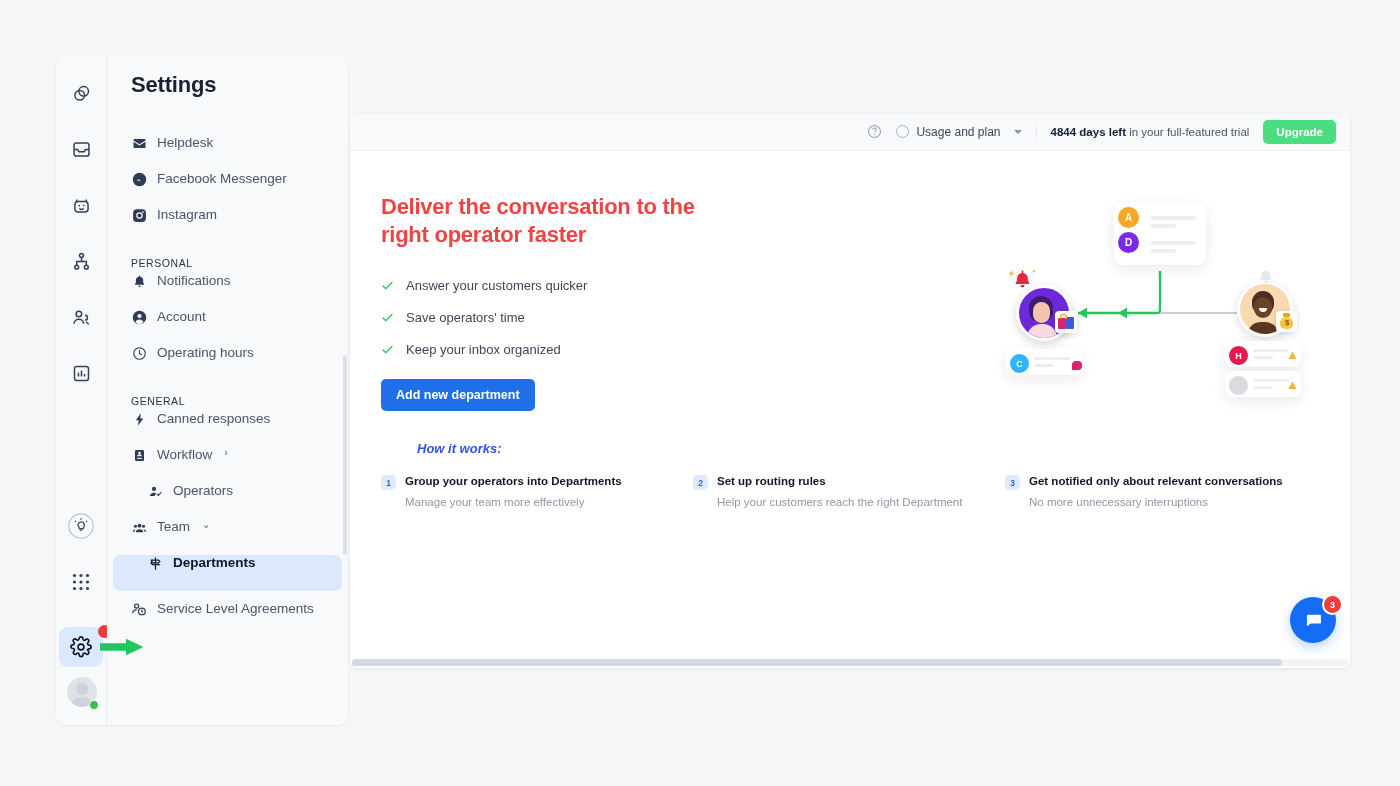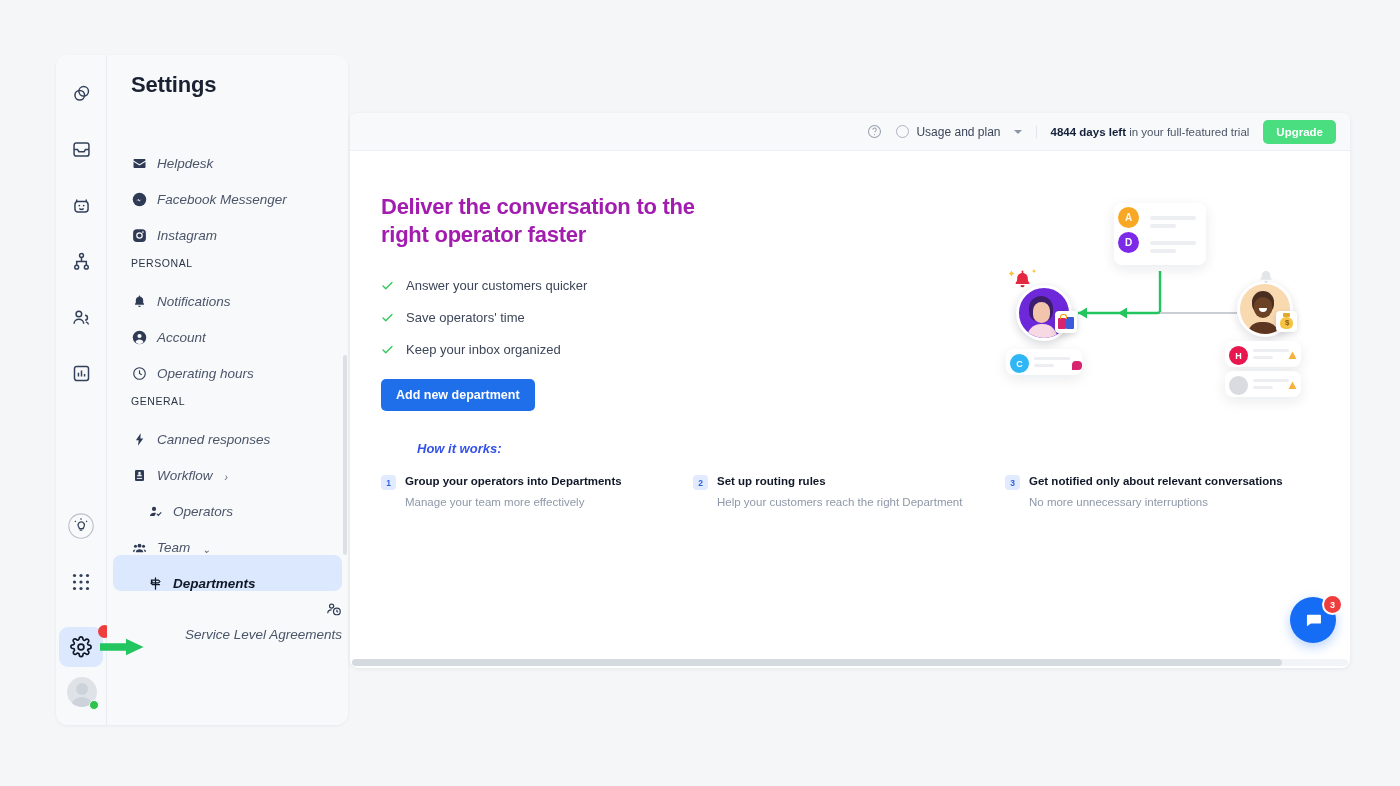--- a/index.html
+++ b/index.html
@@ -92,46 +92,45 @@
     position: absolute;
     left: 24px; top: 17px;
     font-size: 22px;
     font-weight: 700;
     color: #1a2133;
     letter-spacing: -0.2px;
   }
   .nav-list { position: absolute; left: 0; top: 80px; width: 100%; }
   .nav-item {
     display: flex;
-    align-items: flex-end;
+    align-items: flex-start;
     gap: 10px;
     height: 36px;
     margin: 0 6px;
     padding-left: 18px;
     border-radius: 8px;
     color: #4b5568;
     font-size: 13.5px;
     cursor: pointer;
     position: relative;
-    font-style: italic;
   }
   .nav-item .ni-icon {
     width: 16px; height: 16px;
     display: flex; align-items: center; justify-content: center;
     color: #33405a;
     flex: 0 0 16px;
   }
   .nav-item .ni-label { white-space: nowrap; }
   .nav-item.sub { padding-left: 34px; }
   .nav-item.selected {
     background: #dbe8fd;
     color: #101828;
     font-weight: 600;
   }
-  .nav-item.two-line { height: 44px; flex-direction: column; }
+  .nav-item.two-line { height: 44px; }
   .nav-item.two-line .ni-label { white-space: normal; line-height: 1.25; }
   .nav-section {
     margin: 14px 0 4px 24px;
     font-size: 10.5px;
     font-weight: 400;
     letter-spacing: 0.55px;
     color: #2b3445;
   }
   .nav-spacer { height: 10px; }
   .chev {
@@ -206,21 +205,21 @@
   }
 
   
   .hero {
     position: relative;
     padding: 42px 0 0 31px;
   }
   .hero-title {
     font-size: 22px;
     font-weight: 700;
-    color: #a21caf;
+    color: #ef4444;
     line-height: 1.28;
     max-width: 330px;
     letter-spacing: -0.25px;
   }
   .benefits { margin-top: 20px; }
   .benefit {
     display: flex; align-items: center; gap: 12px;
     height: 32px;
     font-size: 13px;
     color: #3c4658;

